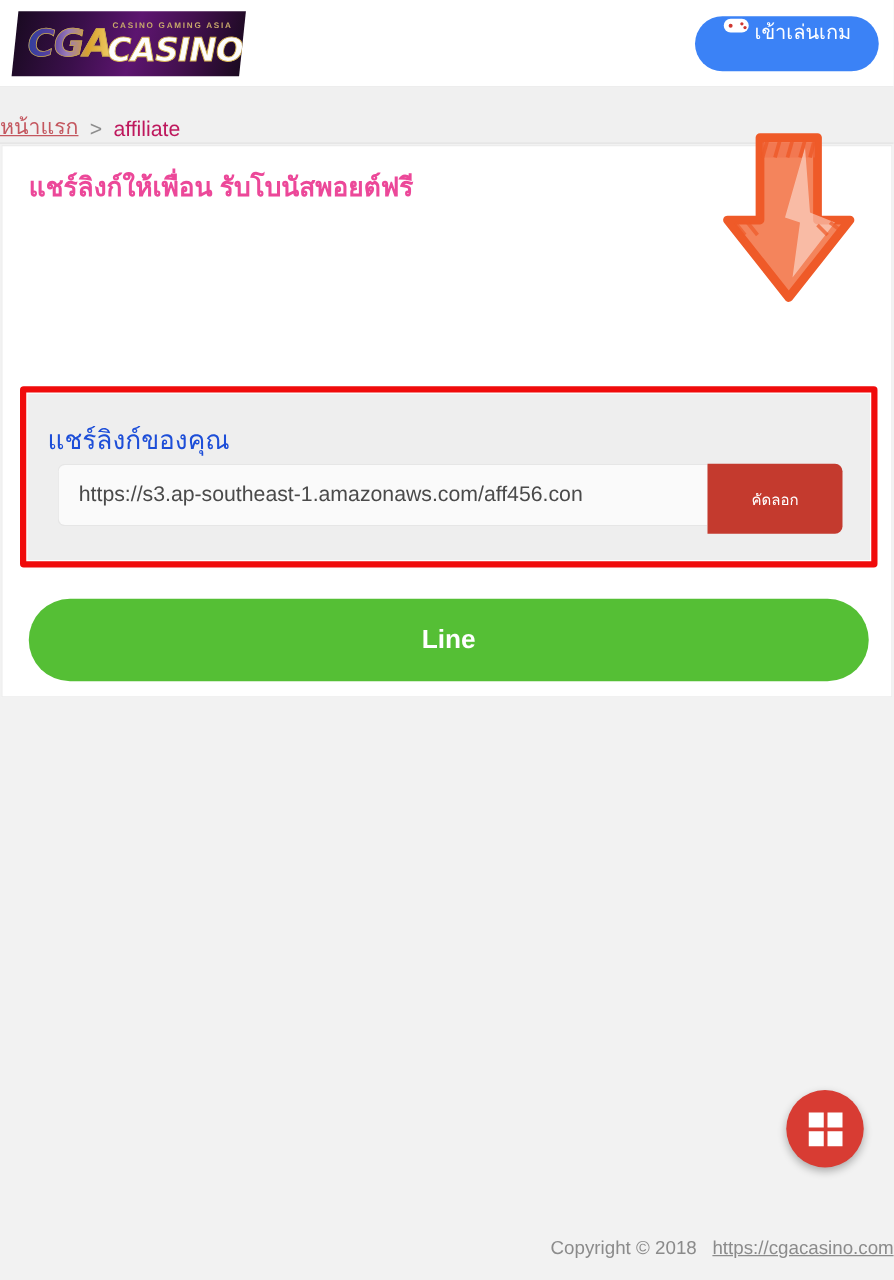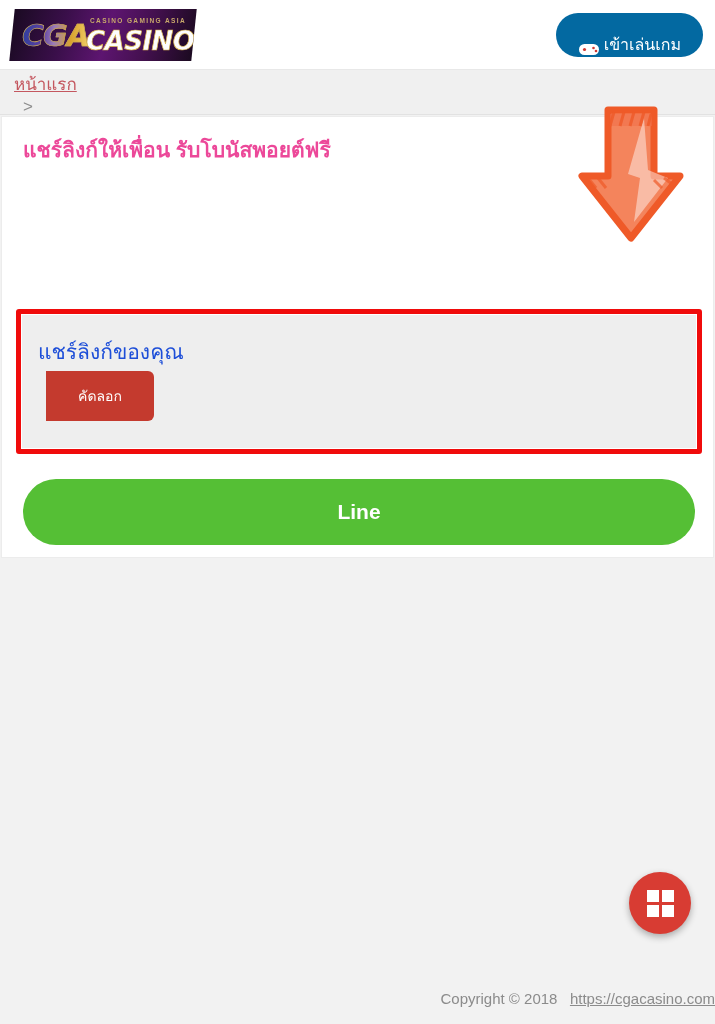--- a/index.html
+++ b/index.html
@@ -50,38 +50,37 @@
     letter-spacing: -0.5px;
     color: #fdfdfd;
     -webkit-text-stroke: 0.7px #d8b44e;
     font-family: "DejaVu Sans", sans-serif;
   }
   .header-actions {
     margin-left: auto; margin-right: 12px;
     display: flex; gap: 12px; align-items: center;
   }
   .btn-pill {
-    display: flex; align-items: flex-end; gap: 4px;
-    background: #0369a1; color: #fff;
+    display: flex; align-items: flex-start; gap: 4px;
+    background: #3b82f6; color: #fff;
     border: none; border-radius: 24px;
     height: 44px; padding: 0 22px;
     font-size: 16px; font-family: "Liberation Sans", sans-serif;
     cursor: pointer; white-space: nowrap;
   }
   .ico { display: inline-flex; align-items: center; justify-content: center; }
 
   
   .breadcrumb {
     position: absolute; top: 70px; left: 0;
     width: 715px; height: 45px;
     background: #f0f0f0;
-    display: flex; align-items: flex-start; padding-left: 14px;
+    display: flex; align-items: flex-end; 
     font-size: 17px;
     border-bottom: 1px solid #e2e2e2;
-    flex-direction: column;
   }
   .bc-home { color: #c4575f; }
   .bc-sep { color: #8d8d8d; margin: 0 9px; }
   .bc-cur { color: #be185d; }
 
   
   .card {
     position: absolute; top: 116px; left: 1px;
     width: 713px; height: 442px;
     background: #fff;
@@ -121,24 +120,24 @@
     flex: 1; height: 50px;
     background: #fafafa;
     border: 1px solid #e6e6e6; border-right: none;
     border-radius: 6px 0 0 6px;
     padding: 0 16px;
     font-size: 17px; color: #4a4a4a;
     font-family: "Liberation Sans", sans-serif;
     outline: none; min-width: 0;
   }
   .copy-btn {
-    width: 108px; height: 50px;
+    width: 108px; height: 56px;
     background: #c43a2e; color: #fff;
     border: none; border-radius: 0 6px 6px 0;
-    font-size: 14px; cursor: pointer;
+    font-size: 12px; cursor: pointer;
     font-family: Liberation Sans, sans-serif;
   }
 
   
   .share-btns {
     position: absolute; left: 21px; top: 362px;
     width: 672px; display: flex; gap: 12px;
   }
   .sbtn {
     flex: 1; height: 66px;
@@ -213,20 +212,21 @@
     <span class="bc-sep">&gt;</span>
     <span class="bc-cur">affiliate</span>
   </nav>
 
   <div class="card">
     <h1 class="card-title">แชร์ลิงก์ให้เพื่อน รับโบนัสพอยต์ฟรี</h1>
 
     <div class="share-panel">
       <div class="share-label">แชร์ลิงก์ของคุณ</div>
       <div class="input-row">
+        <input class="link-input" type="text" value="https://s3.ap-southeast-1.amazonaws.com/aff456.con" style="">
         <button class="copy-btn">คัดลอก</button>
       </div>
     </div>
 
     <div class="anno-box"></div>
 
     <div class="share-btns">
       <button class="sbtn sbtn-line">Line</button>
     </div>
   </div>

